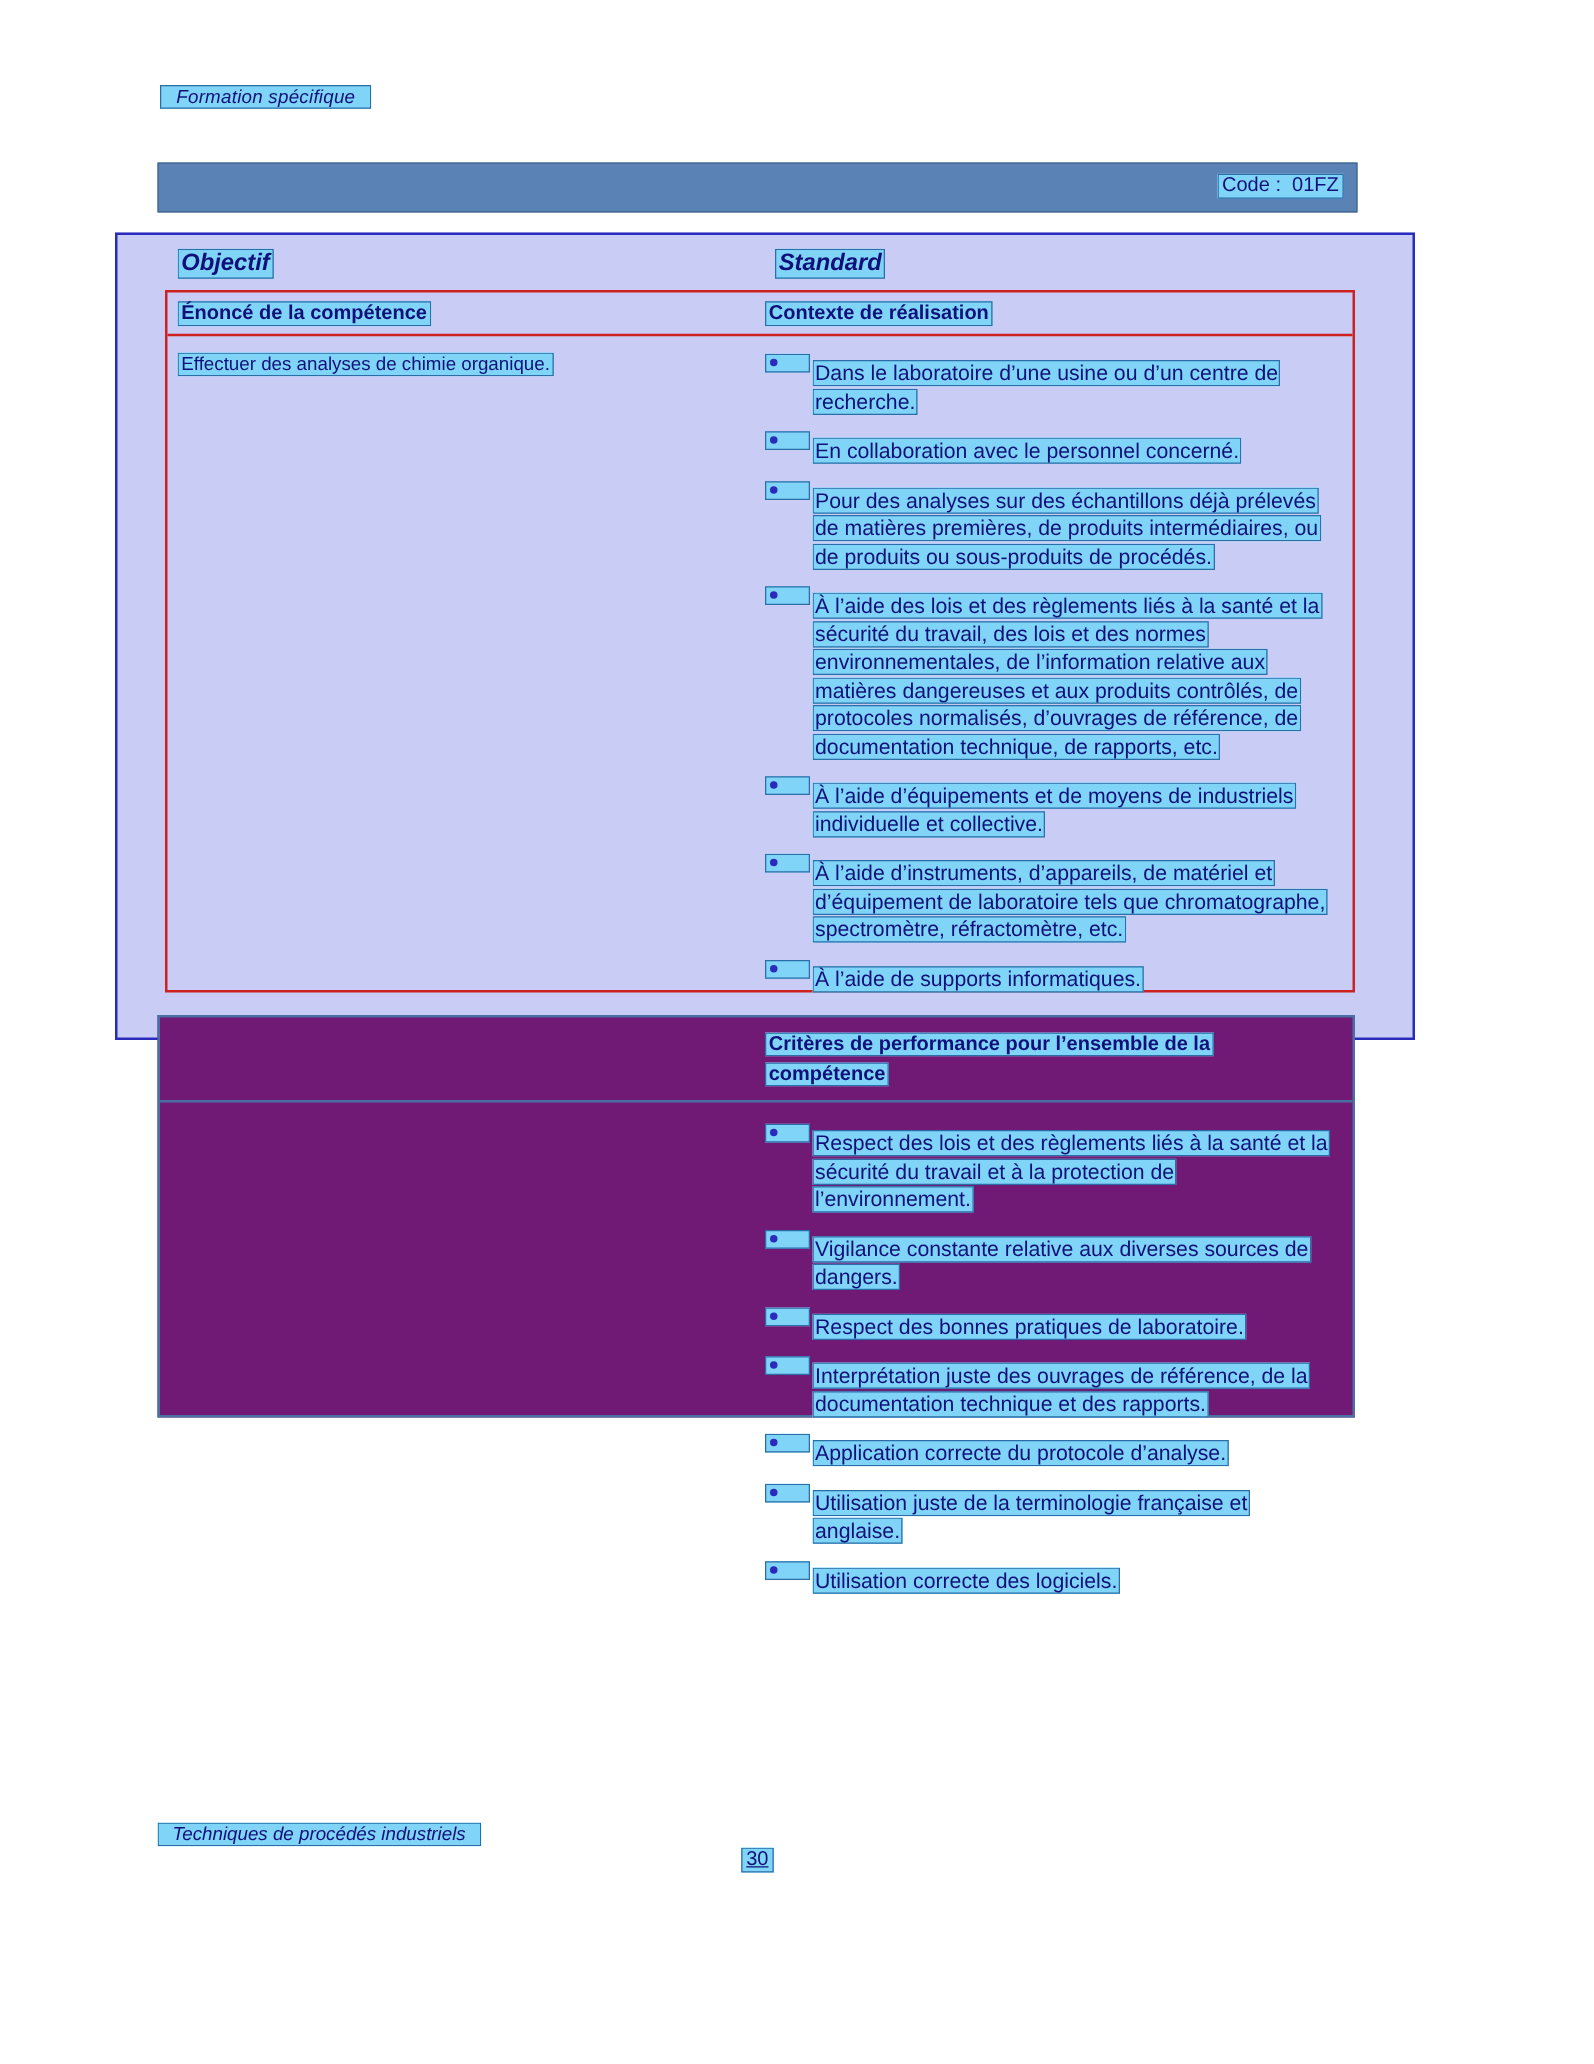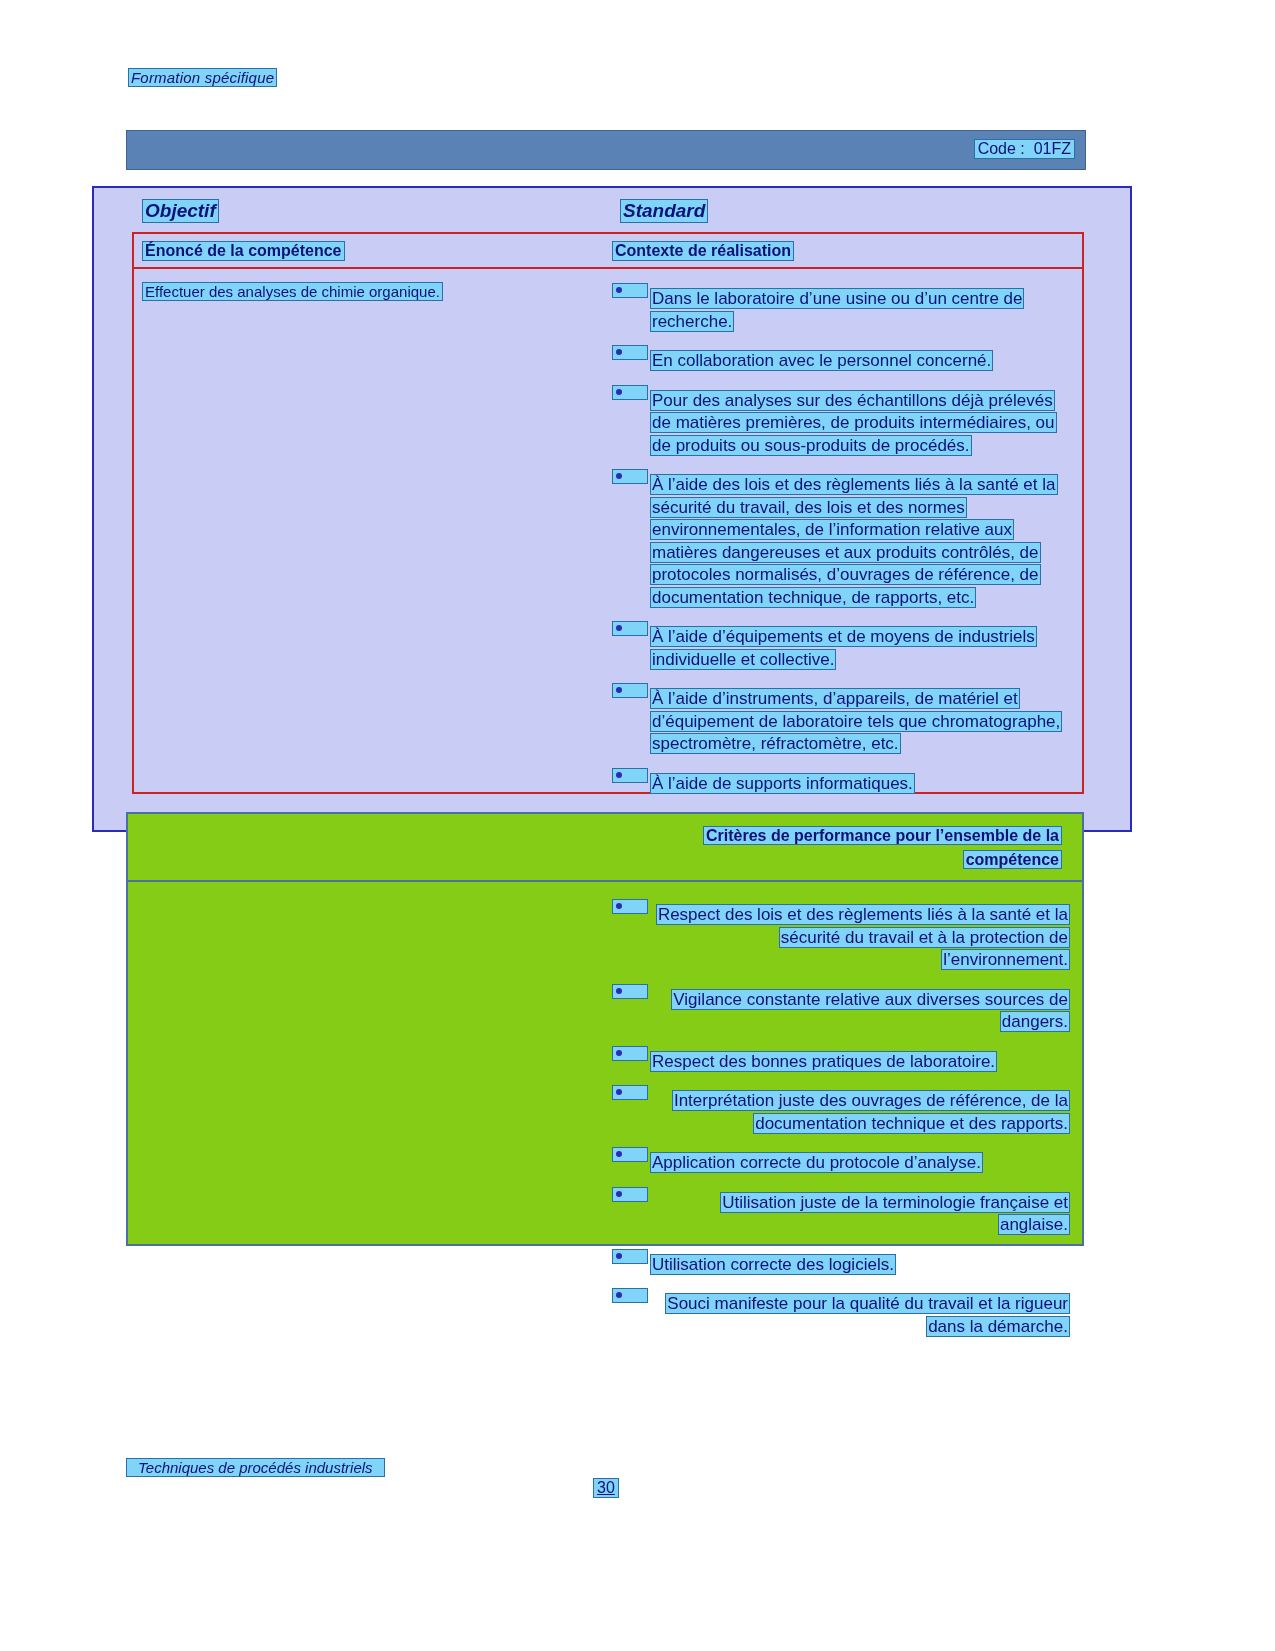--- a/index.html
+++ b/index.html
@@ -31,21 +31,21 @@
   }
 
   
   .header-label {
     position: absolute;
     left: 128px;
     top: 68px;
     font-size: 15px;
     font-style: italic;
     letter-spacing: .2px;
-    padding: 1px 3px;
+    padding: 1px 13px;
   }
 
   .code-bar {
     position: absolute;
     left: 126px;
     top: 130px;
     width: 958px;
     height: 38px;
     background: #5b82b4;
     border: 1px solid #41648f;
@@ -166,25 +166,24 @@
     box-decoration-break: clone;
     -webkit-box-decoration-break: clone;
   }
 
   
   .crit-table {
     position: absolute;
     left: 126px;
     top: 812px;
     width: 958px;
-    height: 434px;
+    height: 322px;
     border: 2px solid #4a6fa5;
     box-sizing: border-box;
-    background: #84cc16;
-    text-align: right;
+    background: #701a75;
   }
   .crit-head {
     position: absolute;
     left: 0; top: 0;
     width: 100%;
     height: 68px;
     border-bottom: 2px solid #4a6fa5;
     box-sizing: border-box;
   }
   .crit-head-text {
@@ -313,23 +312,19 @@
         <div class="bullet-text"><span class="sel">Application correcte du protocole d’analyse.</span></div>
       </div>
       <div class="bullet-row">
         <span class="bullet-mark"></span>
         <div class="bullet-text"><span class="sel">Utilisation juste de la terminologie française et anglaise.</span></div>
       </div>
       <div class="bullet-row">
         <span class="bullet-mark"></span>
         <div class="bullet-text"><span class="sel">Utilisation correcte des logiciels.</span></div>
       </div>
-      <div class="bullet-row">
-        <span class="bullet-mark"></span>
-        <div class="bullet-text"><span class="sel">Souci manifeste pour la qualité du travail et la rigueur dans la démarche.</span></div>
-      </div>
     </div>
   </div>
 
   <div class="footer-label sel">Techniques de procédés industriels</div>
   <div class="page-number sel">30</div>
 
 </div>
 
 </body></html>

